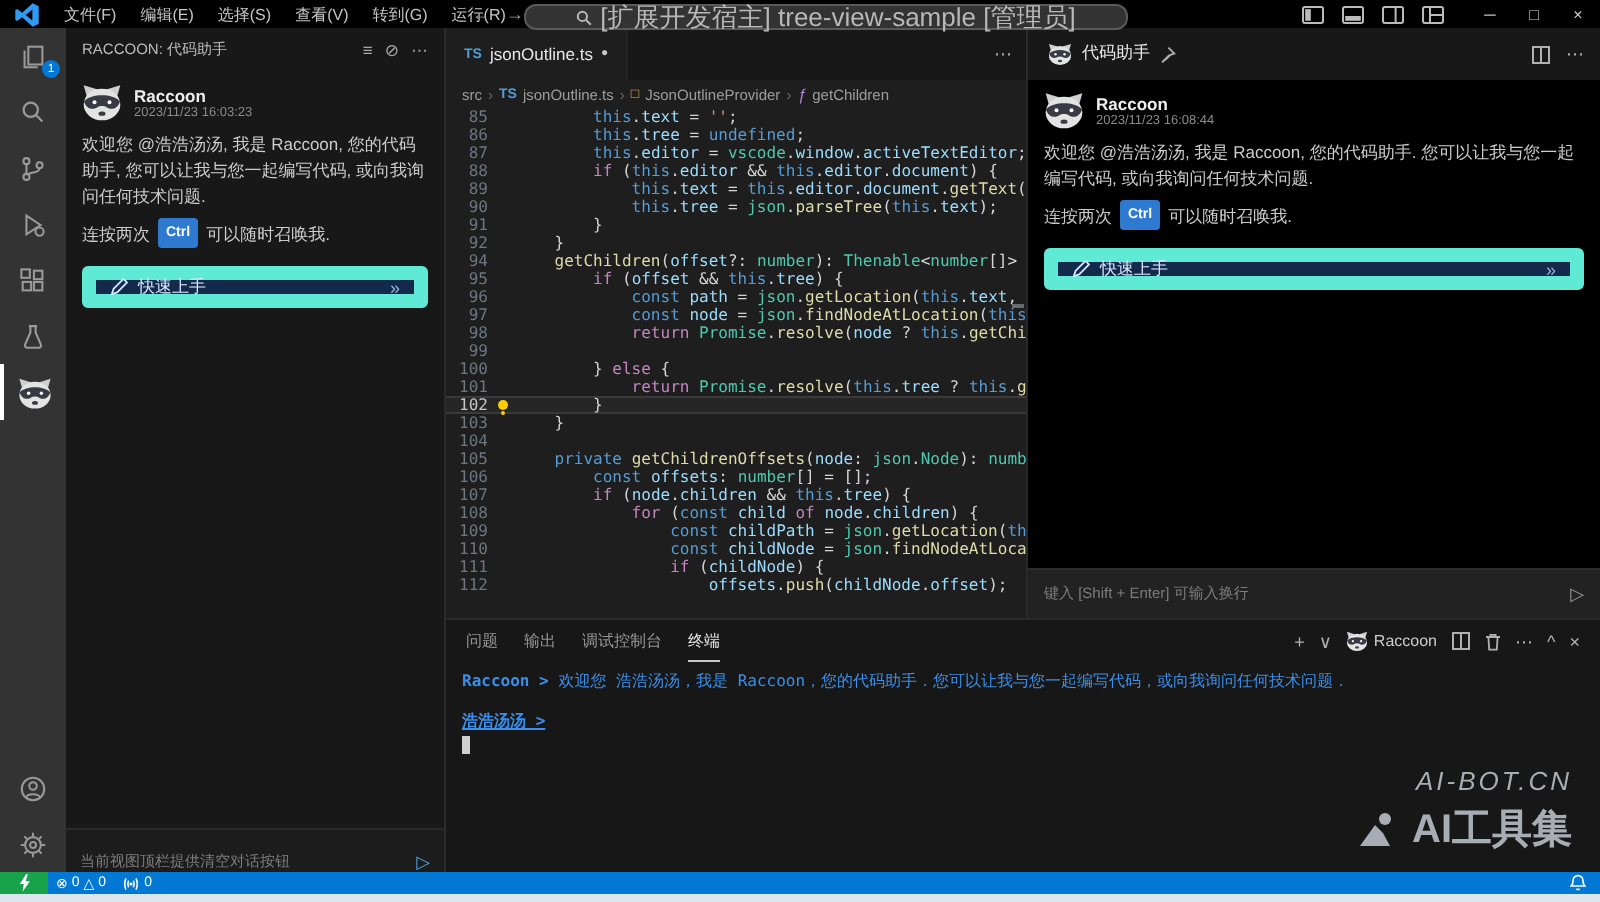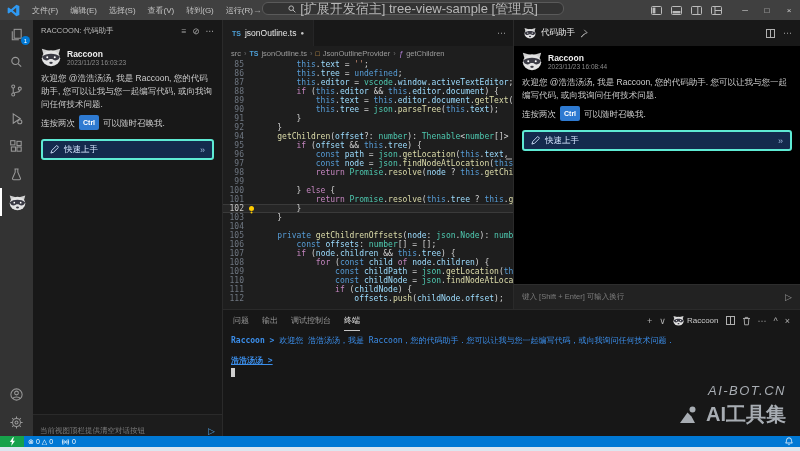--- a/index.html
+++ b/index.html
@@ -1,20 +1,20 @@
 <!DOCTYPE html>
 <html><head>
 <meta charset="utf-8">
 <style>
   *{box-sizing:border-box;margin:0;padding:0}
   html,body{width:800px;height:451px;overflow:hidden}
   body{font-family:"Liberation Sans",sans-serif;background:#1e1e1e;color:#ccc;font-size:9px}
   .app{display:flex;flex-direction:column;width:800px;height:451px}
   
-  .titlebar{height:20px;background:#404040;display:flex;align-items:center;position:relative;flex-shrink:0;color:#c5c5c5}
+  .titlebar{height:14px;background:#000000;display:flex;align-items:center;position:relative;flex-shrink:0;color:#c5c5c5}
   .vslogo{width:13px;height:13px;margin:0 6px 0 7px;flex-shrink:0}
   .menus{display:flex;align-items:center;font-size:8px}
   .menu-item{padding:0 6px;cursor:default}
   .nav-arrows{position:absolute;left:236px;display:flex;gap:8px;font-size:9px;color:#9a9a9a}
   .searchbox{position:absolute;left:262px;top:2px;width:302px;height:13px;background:#333333;border:1px solid #5a5a5a;border-radius:6px;display:flex;align-items:center;justify-content:center;gap:4px;font-size:13px;color:#b8b8b8}
   .win-right{margin-left:auto;display:flex;align-items:center;height:100%}
   .layout-icons{display:flex;gap:9px;margin-right:12px;align-items:center}
   .win-btn{width:22px;height:18px;display:flex;align-items:center;justify-content:center;font-size:8px;color:#cfcfcf}
   
   .content{flex:1;display:flex;min-height:0}
@@ -28,21 +28,21 @@
   .side-header{height:22px;display:flex;align-items:center;padding:0 8px;font-size:7.5px;color:#bbbbbb;flex-shrink:0}
   .side-header .hicons{margin-left:auto;display:flex;gap:6px;color:#a8a8a8;font-size:8.5px;align-items:center}
   .chat{padding:5px 8px;font-size:8.5px;color:#cccccc}
   .chat-head{display:flex;gap:6px;align-items:center;margin-bottom:5px}
   .avatar{width:20px;height:20px;flex-shrink:0}
   .chat-name{font-weight:bold;color:#eeeeee;font-size:8.5px;line-height:10px}
   .chat-time{font-size:6.5px;color:#8a8a8a}
   .chat-text{line-height:13px;margin-bottom:4px}
   .hint-line{line-height:14px;display:flex;align-items:center;gap:4px;flex-wrap:wrap}
   .kbd{background:#2e7ad1;color:#fff;border-radius:2px;padding:0.5px 4px;font-size:7px;font-weight:bold}
-  .quickstart{margin-top:9px;height:21px;background:#142a4d;border:2px solid #5eead4;border-radius:3px;display:flex;align-items:center;gap:5px;padding:0 7px;color:#d6e6ff;font-size:8.5px;cursor:pointer}
+  .quickstart{margin-top:9px;height:21px;background:#142a4d;border:7px solid #5eead4;border-radius:3px;display:flex;align-items:center;gap:5px;padding:0 7px;color:#d6e6ff;font-size:8.5px;cursor:pointer}
   .qs-arrow{margin-left:auto;color:#9db8dd;font-size:9px}
   .side-input{margin-top:auto;height:22px;border-top:1px solid #2a2a2a;display:flex;align-items:flex-end;padding:0 7px;font-size:7.5px;color:#7d7d7d;background:#1c1c1c;flex-shrink:0}
   .send{margin-left:auto;font-size:9px;color:#4da0e0}
   .send.gray{color:#9a9a9a}
   
   .center{flex:1;display:flex;flex-direction:column;min-width:0}
   .top-row{flex:1;display:flex;min-height:0}
   .editor-group{width:290px;display:flex;flex-direction:column;background:#1e1e1e;flex-shrink:0}
   .tabbar{height:26px;background:#181818;display:flex;align-items:center;flex-shrink:0}
   .tab{height:26px;display:flex;align-items:center;gap:4px;padding:0 9px;background:#1e1e1e;color:#e8e8e8;font-size:8.5px;border-right:1px solid #252526;cursor:pointer}

